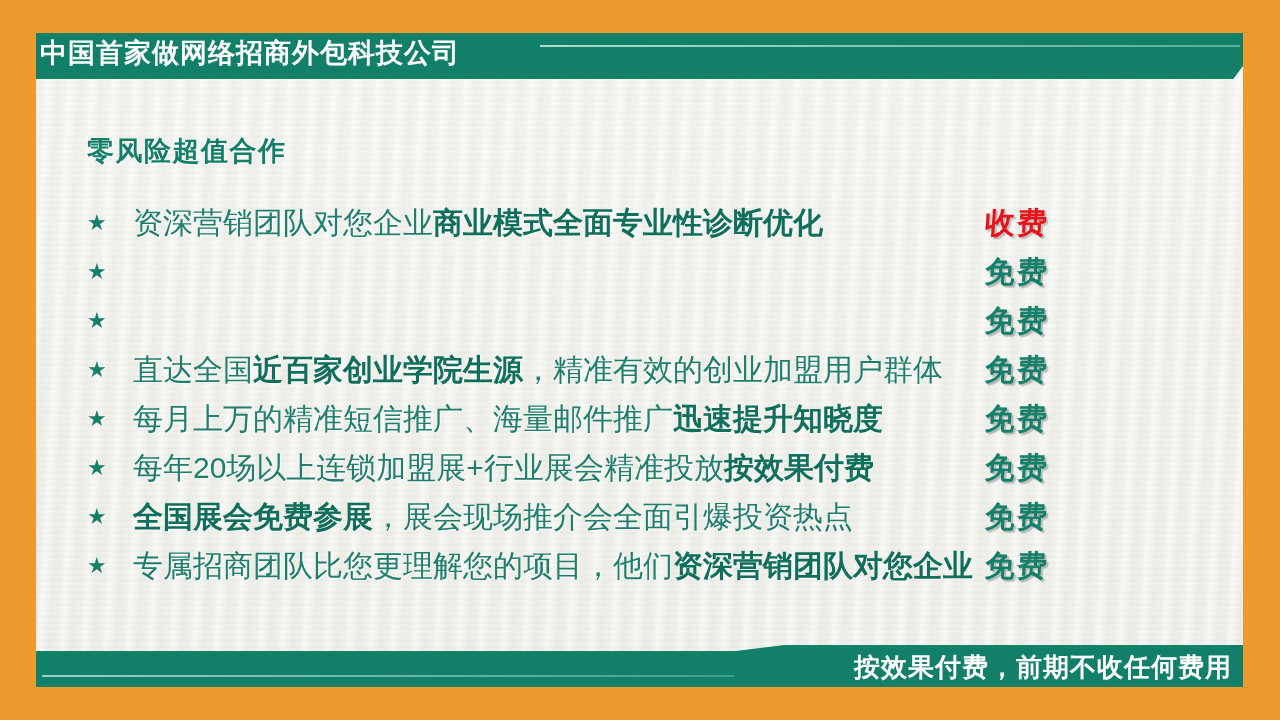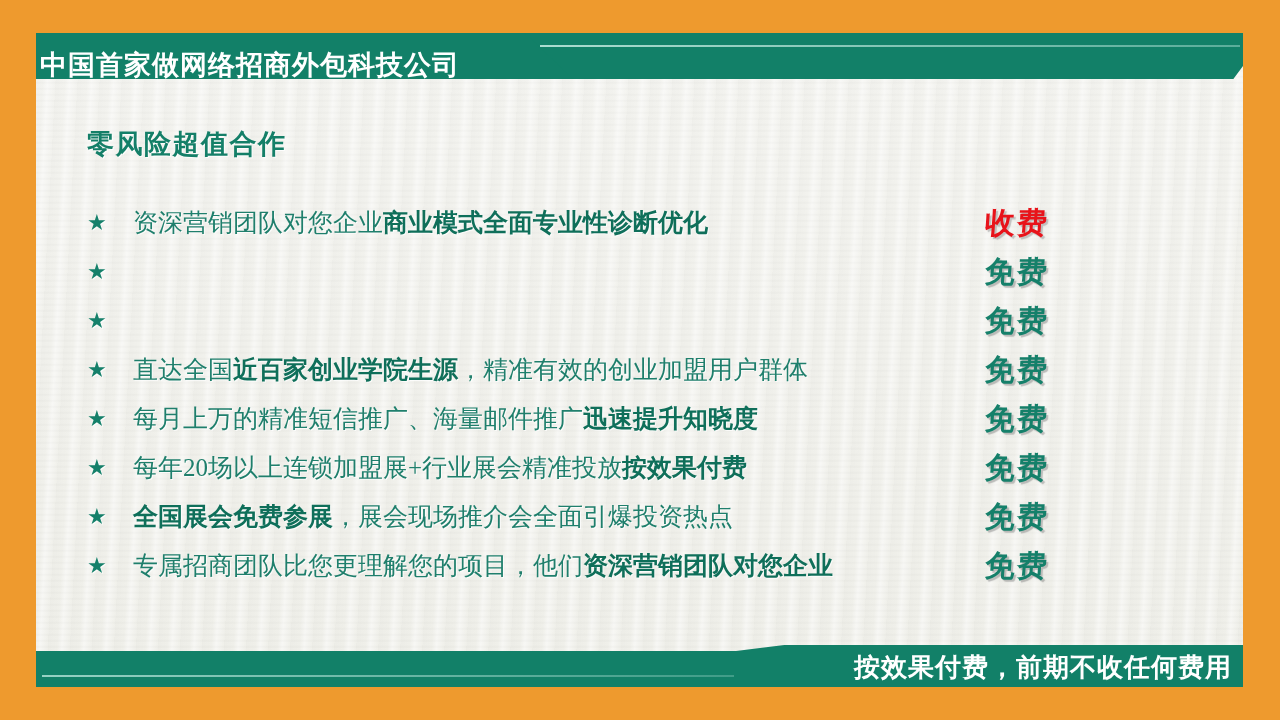--- a/index.html
+++ b/index.html
@@ -63,38 +63,38 @@
     position: absolute;
     left: 540px;
     top: 45px;
     width: 700px;
     height: 2px;
     background: linear-gradient(90deg, rgba(180,225,214,0.95), rgba(150,210,196,0.55));
   }
   .header-title {
     position: absolute;
     left: 38px;
-    top: 43px;
+    top: 31px;
     height: 44px;
     display: flex;
     align-items: center;
     padding-left: 2px;
     color: #ffffff;
     font-family: "Liberation Sans", sans-serif;
     font-weight: bold;
     font-size: 27px;
     letter-spacing: 1px;
     white-space: nowrap;
   }
 
   
   .section-title {
     position: absolute;
     left: 87px;
-    top: 126px;
+    top: 133px;
     color: #147f68;
     font-family: "Liberation Sans", sans-serif;
     font-weight: bold;
     font-size: 27px;
     letter-spacing: 1.5px;
     text-shadow: 1px 1px 0 rgba(255,255,255,0.85);
   }
 
   
   .list {
@@ -114,22 +114,22 @@
     flex: 0 0 46px;
     color: #15806a;
     font-size: 22px;
     line-height: 1;
     text-align: left;
     text-shadow: 1px 1px 0 rgba(255,255,255,0.8);
   }
   .text {
     flex: 1 1 auto;
     color: #1f7f6c;
-    font-family: Liberation Serif, serif;
-    font-size: 25px;
+    font-family: Liberation Sans, sans-serif;
+    font-size: 30px;
     line-height: 1.1;
     white-space: nowrap;
     text-shadow: 1px 1px 0 rgba(255,255,255,0.75);
   }
   .text .b {
     font-weight: bold;
     color: #0f6f5a;
   }
   .fee {
     position: absolute;

